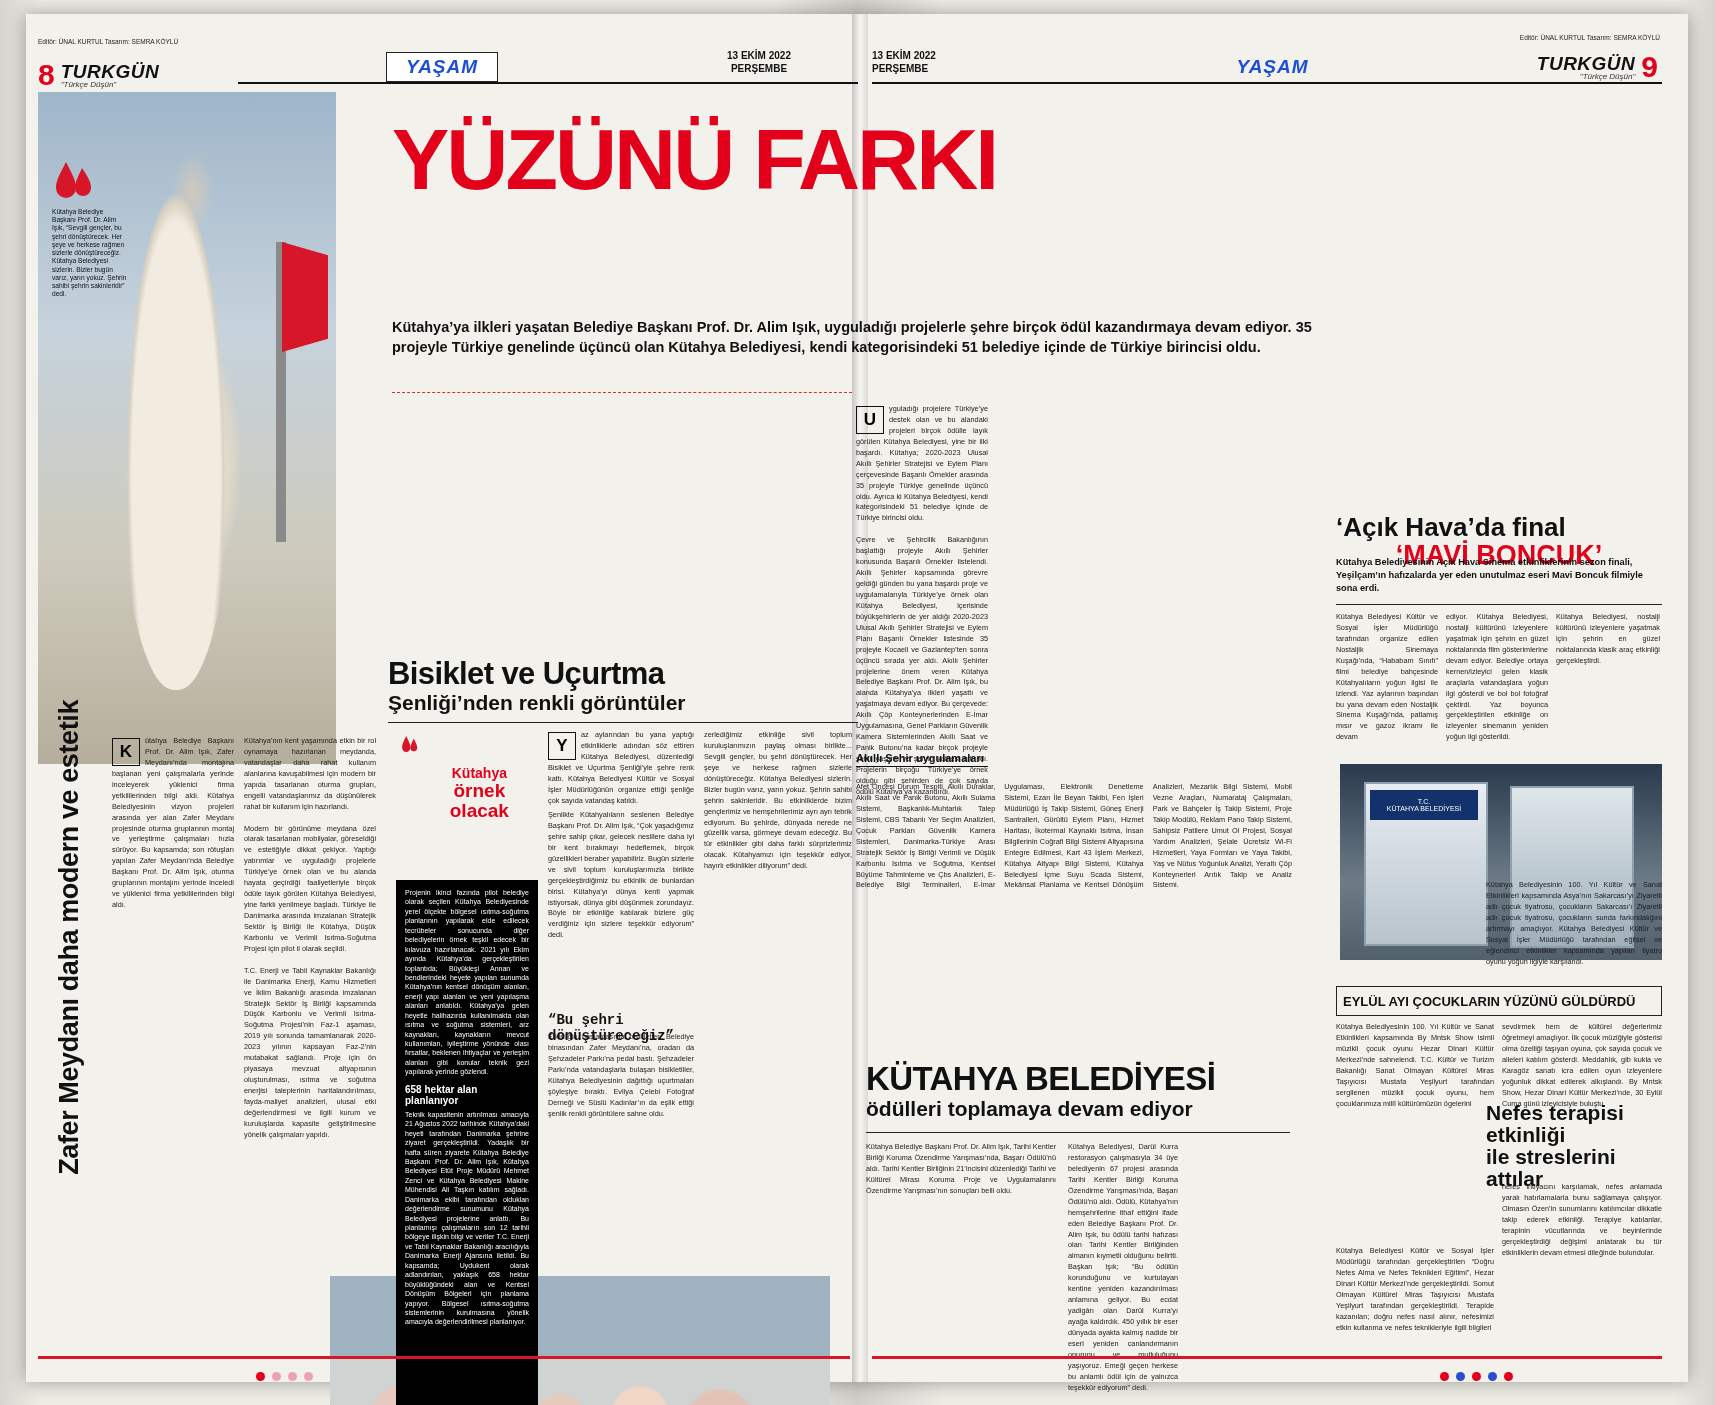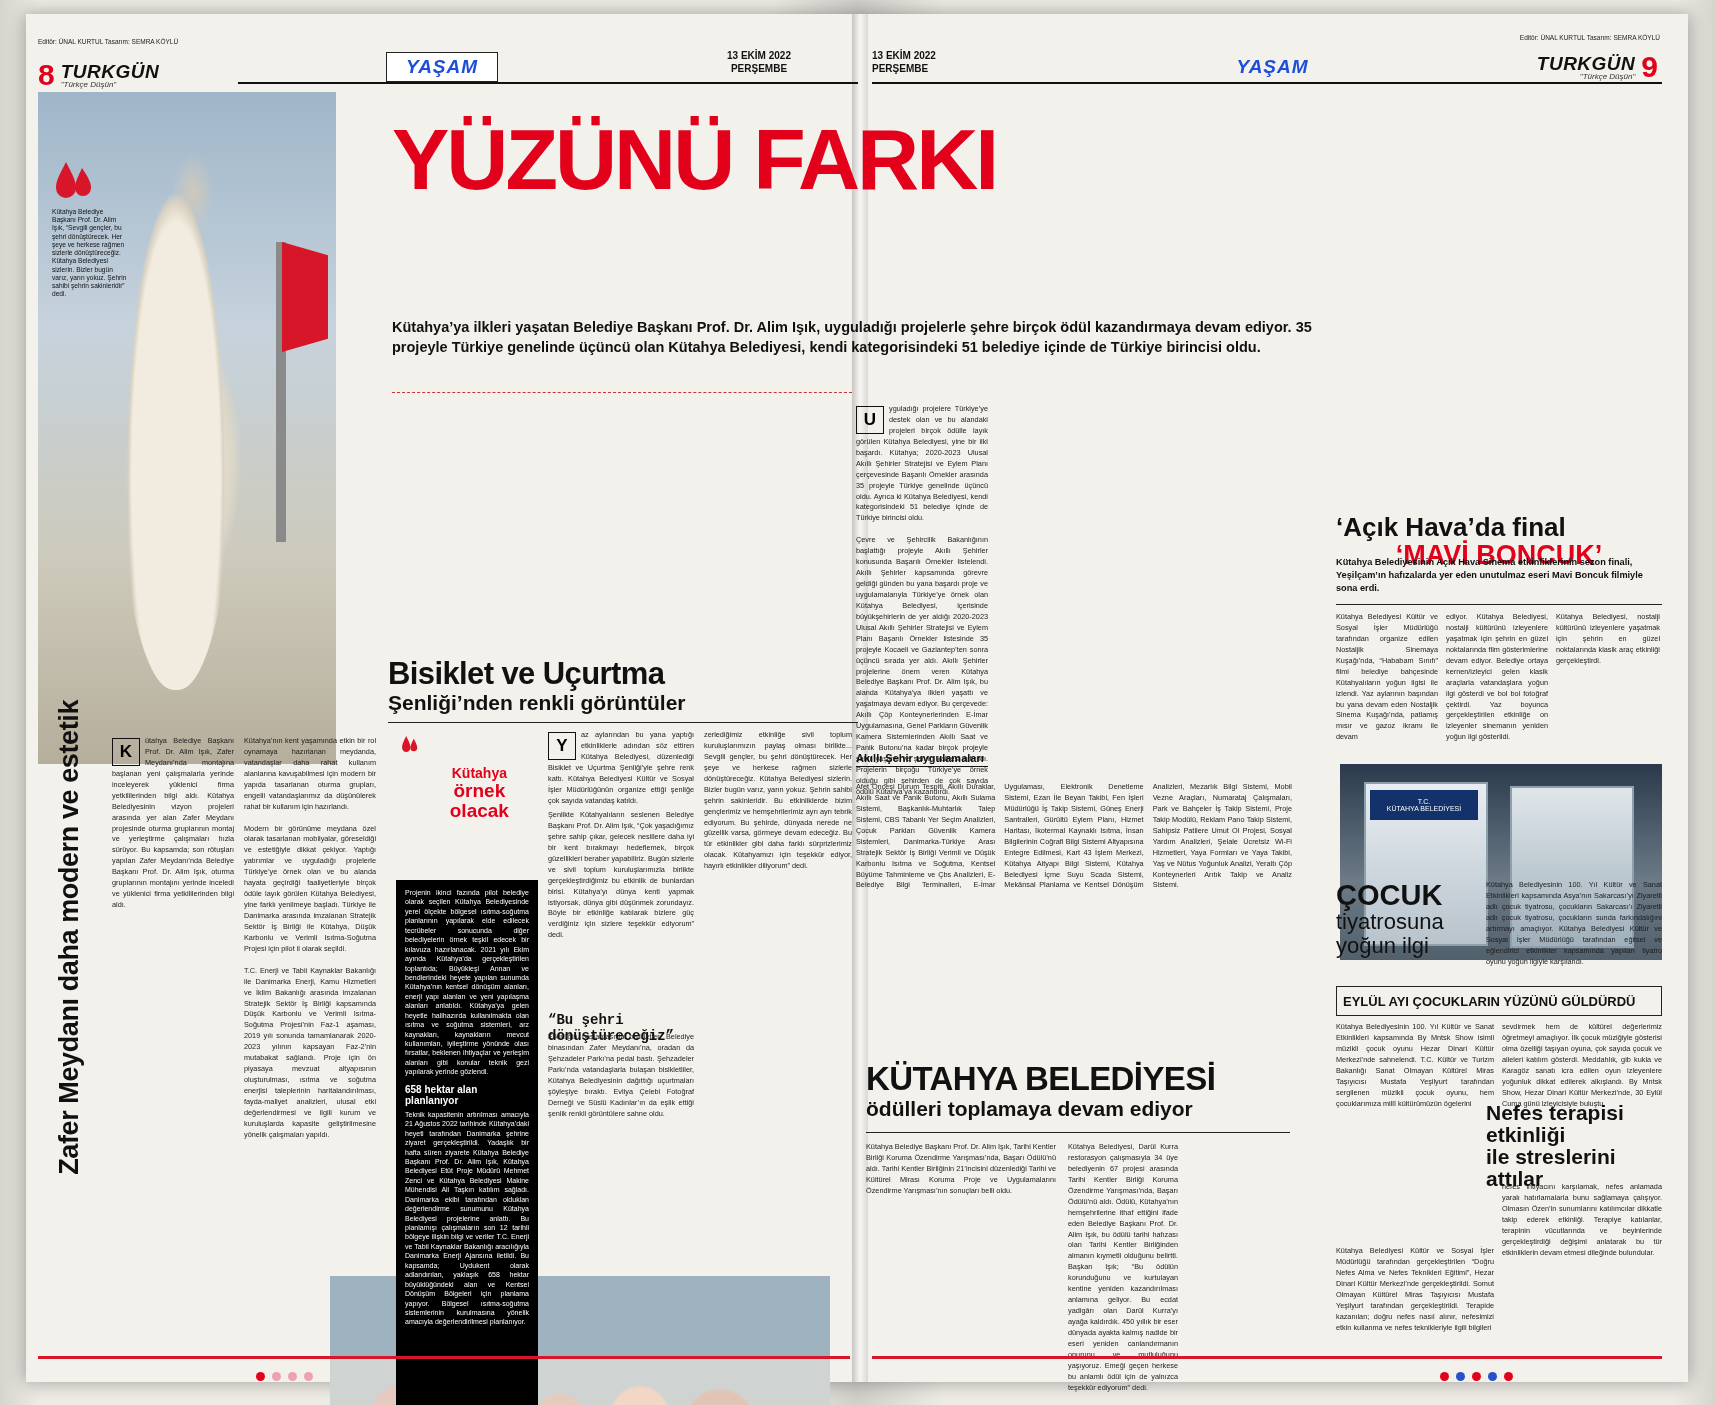--- a/index.html
+++ b/index.html
@@ -243,25 +243,20 @@
   <div class="blk" style="left:1336px;top:612px;width:102px;">
     <div class="body-text">Kütahya Belediyesi Kültür ve Sosyal İşler Müdürlüğü tarafından organize edilen Nostaljik Sinemaya Kuşağı’nda, “Hababam Sınıfı” filmi belediye bahçesinde Kütahyalıların yoğun ilgisi ile izlendi. Yaz aylarının başından bu yana devam eden Nostaljik Sinema Kuşağı’nda, patlamış mısır ve gazoz ikramı ile devam</div>
   </div>
   <div class="blk" style="left:1446px;top:612px;width:102px;">
     <div class="body-text">ediyor. Kütahya Belediyesi, nostalji kültürünü izleyenlere yaşatmak için şehrin en güzel noktalarında film gösterimlerine devam ediyor. Belediye ortaya kernen/izleyici gelen klasik araçlarla vatandaşlara yoğun ilgi gösterdi ve bol bol fotoğraf çektirdi. Yaz boyunca gerçekleştirilen etkinliğe on izleyenler sinemanın yeniden yoğun ilgi gösterildi.</div>
   </div>
   <div class="blk" style="left:1556px;top:612px;width:104px;">
     <div class="body-text">Kütahya Belediyesi, nostalji kültürünü izleyenlere yaşatmak için şehrin en güzel noktalarında klasik araç etkinliği gerçekleştirdi.</div>
   </div>
 
-  <div class="blk" style="left:1336px;top:880px;width:140px;">
-    <div class="h3" style="font-size:29px;">ÇOCUK</div>
-    <div class="h3" style="font-size:22px;font-weight:normal;">tiyatrosuna</div>
-    <div class="h3" style="font-size:22px;font-weight:normal;">yoğun ilgi</div>
-  </div>
   <div class="blk" style="left:1486px;top:880px;width:176px;">
     <div class="body-text">Kütahya Belediyesinin 100. Yıl Kültür ve Sanat Etkinlikleri kapsamında Asya’nın Sakarcası’yı Ziyaretli adlı çocuk tiyatrosu, çocukların Sakarcası’ı Ziyaretli adlı çocuk tiyatrosu, çocukların sunda farkındalığını artırmayı amaçlıyor. Kütahya Belediyesi Kültür ve Sosyal İşler Müdürlüğü tarafından eğitsel ve eğlendirici etkinlikler kapsamında yapılan tiyatro oyunu yoğun ilgiyle karşılandı.</div>
   </div>
   <div class="blk" style="left:1336px;top:986px;width:326px;height:30px;border:1px solid #222;display:flex;align-items:center;padding-left:6px;box-sizing:border-box;">
     <div style="font-size:13px;font-weight:bold;color:#111;">EYLÜL AYI ÇOCUKLARIN YÜZÜNÜ GÜLDÜRDÜ</div>
   </div>
   <div class="blk" style="left:1336px;top:1022px;width:158px;">
     <div class="body-text">Kütahya Belediyesinin 100. Yıl Kültür ve Sanat Etkinlikleri kapsamında By Mntsk Show isimli müzikli çocuk oyunu Hezar Dinari Kültür Merkezi’nde sahnelendi. T.C. Kültür ve Turizm Bakanlığı Sanat Olmayan Kültürel Miras Taşıyıcısı Mustafa Yeşilyurt tarafından sergilenen müzikli çocuk oyunu, hem çocuklarımıza millî kültürümüzün ögelerini</div>
   </div>
   <div class="blk" style="left:1502px;top:1022px;width:160px;">

